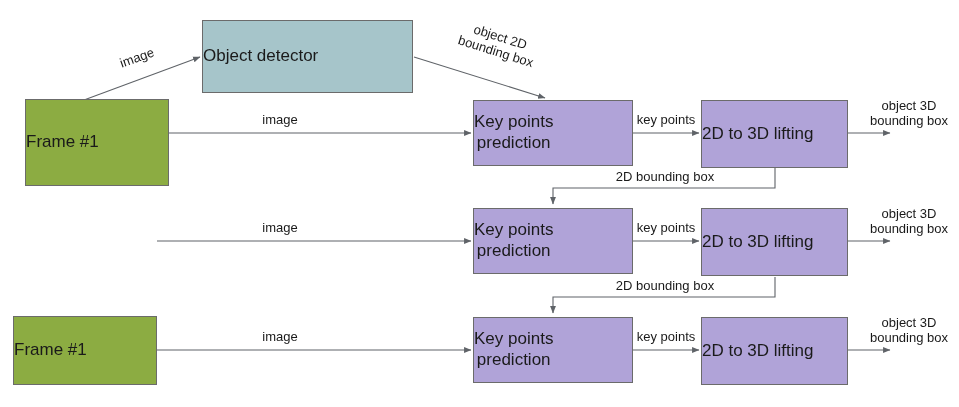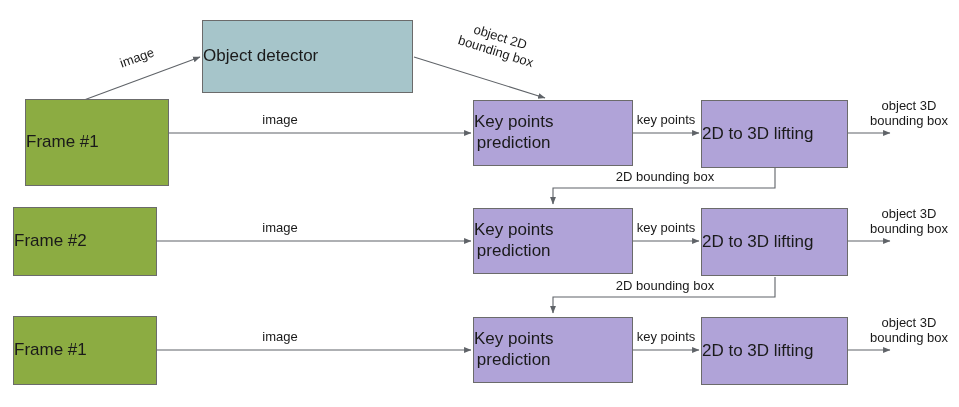--- a/index.html
+++ b/index.html
@@ -105,23 +105,20 @@
     <span>Frame #1</span>
   </div>
   <div class="node node-purple" style="left:473px; top:100px; width:160px; height:66px;">
     <span>Key points
 prediction</span>
   </div>
   <div class="node node-purple" style="left:701px; top:100px; width:147px; height:68px;">
     <span>2D to 3D lifting</span>
   </div>
 
-  <div class="node node-frame" style="left:13px; top:207px; width:144px; height:69px;">
-    <span>Frame #2</span>
-  </div>
   <div class="node node-purple" style="left:473px; top:208px; width:160px; height:66px;">
     <span>Key points
 prediction</span>
   </div>
   <div class="node node-purple" style="left:701px; top:208px; width:147px; height:68px;">
     <span>2D to 3D lifting</span>
   </div>
 
   <div class="node node-frame" style="left:13px; top:316px; width:144px; height:69px;">
     <span>Frame #1</span>

